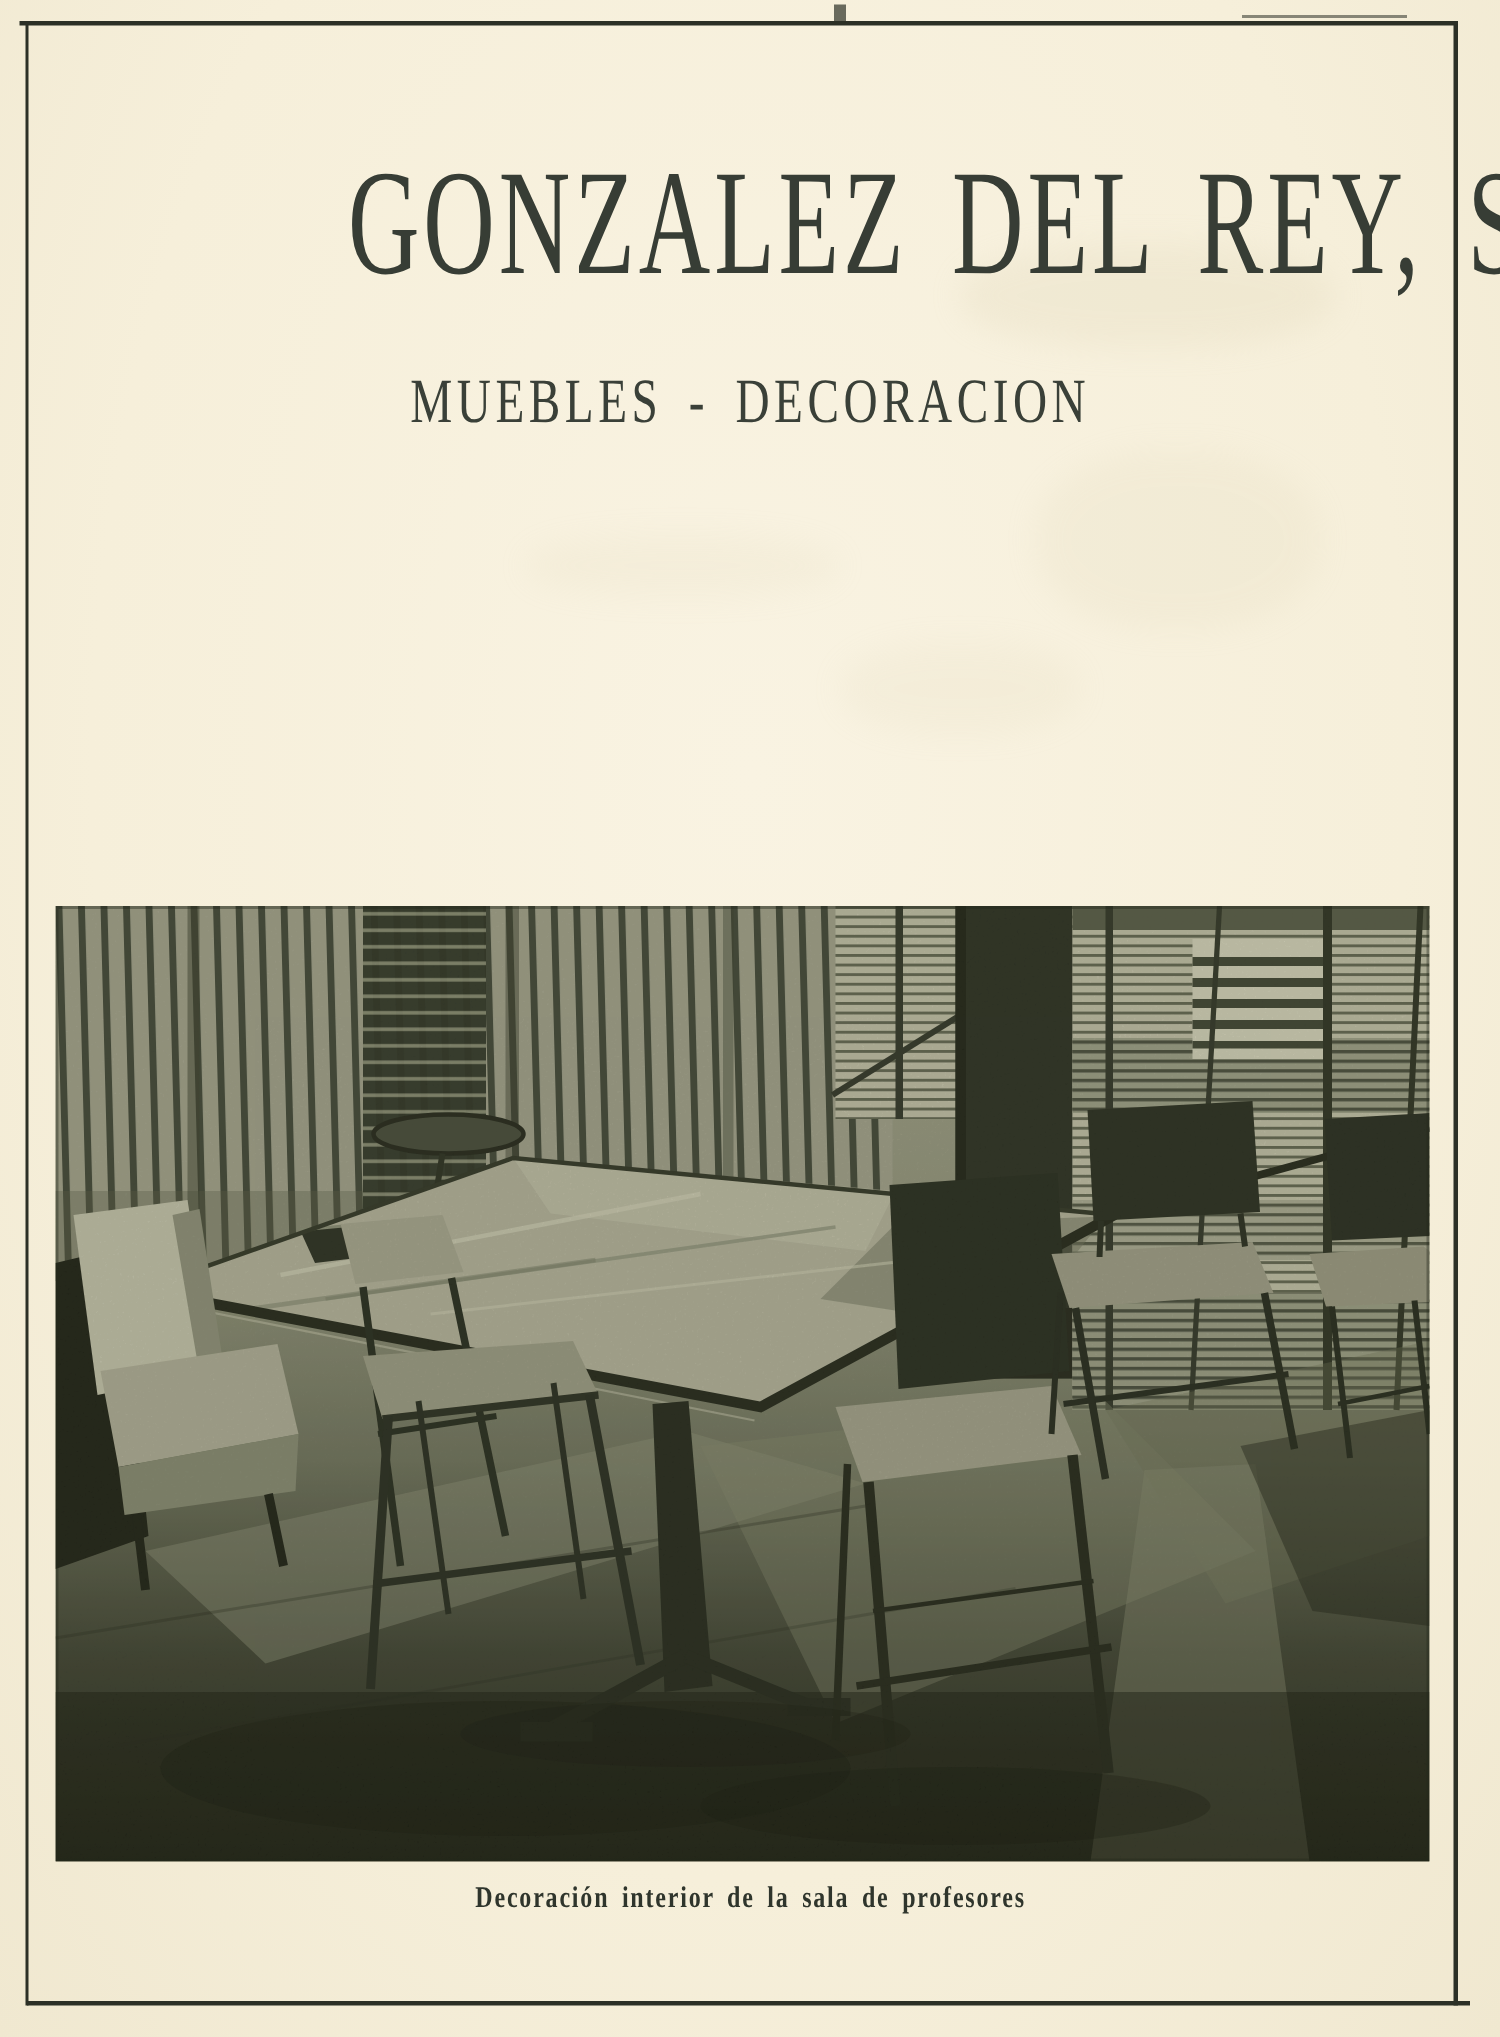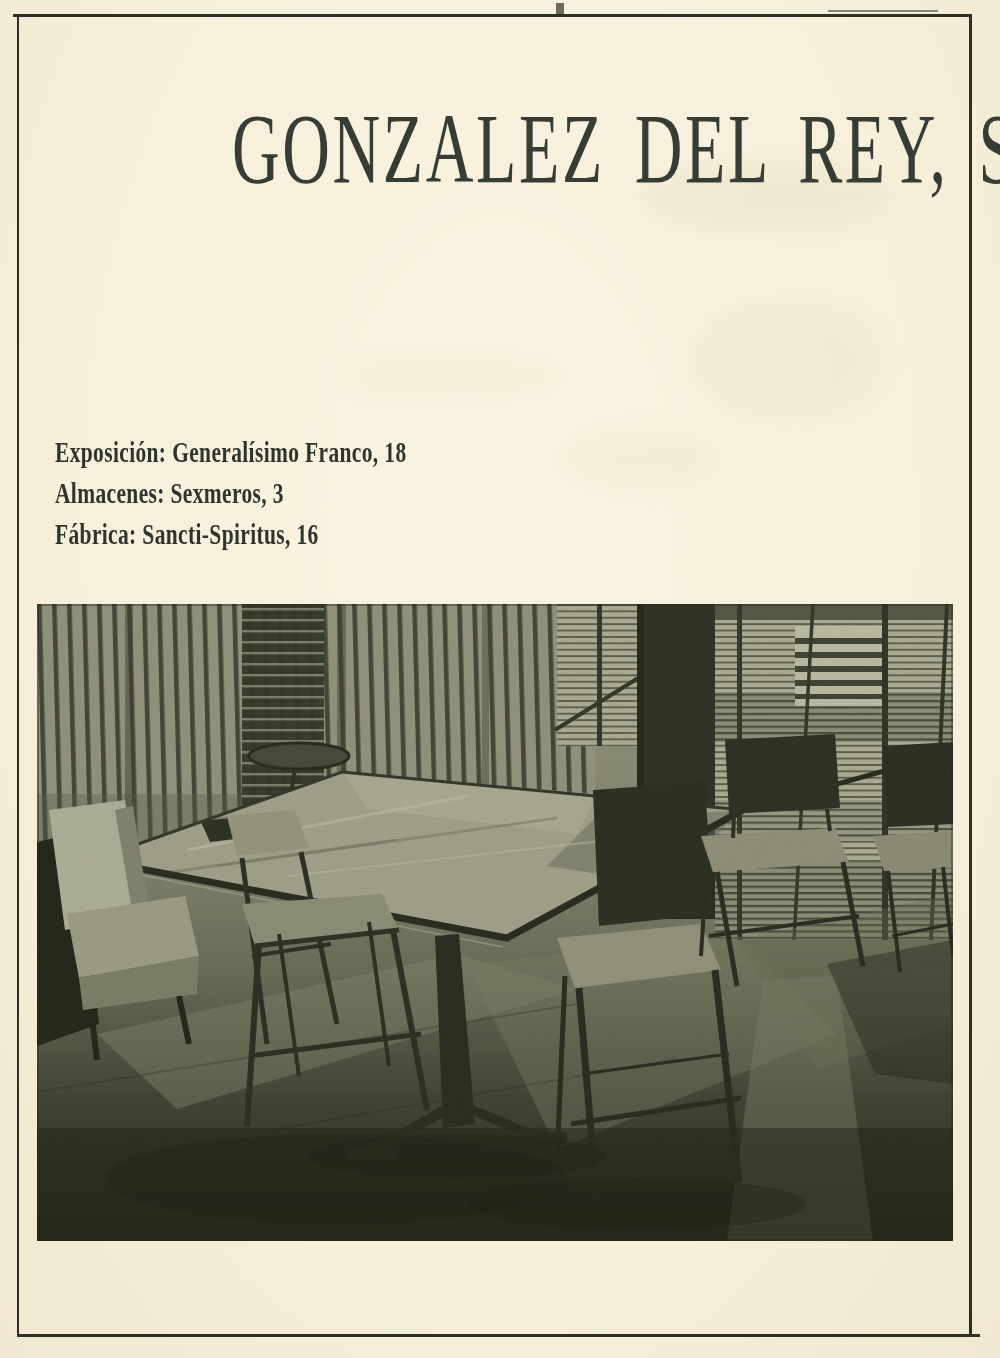--- a/index.html
+++ b/index.html
@@ -64,26 +64,22 @@
   <div class="rule-double"></div>
   <div class="tick-a"></div>
 
   <div class="ghost ghost-a"></div>
   <div class="ghost ghost-b"></div>
   <div class="ghost ghost-c"></div>
   <div class="ghost ghost-d"></div>
 
   <h1 class="company"><span class="sq">GONZALEZ DEL REY, S. A.</span></h1>
 
-
-  <div class="contact">
-    <p>Exposición: Generalísimo Franco, 18</p>
-    <p>Almacenes: Sexmeros, 3</p>
-    <p>Fábrica: Sancti-Spiritus, 16</p>
-  </div>
+  <h2 class="business"><span class="sq">MUEBLES - DECORACION</span></h2>
+
 
 
   <figure class="photo">
     <svg width="916" height="637" viewBox="0 0 916 637" xmlns="http://www.w3.org/2000/svg" role="img">
       <defs>
         <linearGradient id="floorGrad" x1="0" y1="0" x2="0" y2="1">
           <stop offset="0" stop-color="#a9a892"></stop>
           <stop offset="0.38" stop-color="#90917b"></stop>
           <stop offset="0.58" stop-color="#6d705c"></stop>
           <stop offset="0.78" stop-color="#3a3d2f"></stop>
@@ -225,14 +221,15 @@
       <polygon points="42,374 162,352 160,390 46,406" fill="#878a74"></polygon>
       <line x1="54" y1="406" x2="60" y2="456" stroke="#15170f" stroke-width="6"></line>
       <line x1="142" y1="392" x2="152" y2="440" stroke="#15170f" stroke-width="6"></line>
 
       <rect width="916" height="637" fill="#6b6f58" opacity="0.07"></rect>
       <rect width="916" height="637" filter="url(#grain)" opacity="0.2"></rect>
       <rect x="1" y="1" width="914" height="635" fill="none" stroke="#23271c" stroke-opacity="0.4" stroke-width="2"></rect>
     </svg>
   </figure>
 
+  <div class="caption"><span class="sq">Decoración interior de la sala de profesores</span></div>
 
 </div>
 
 </body></html>

